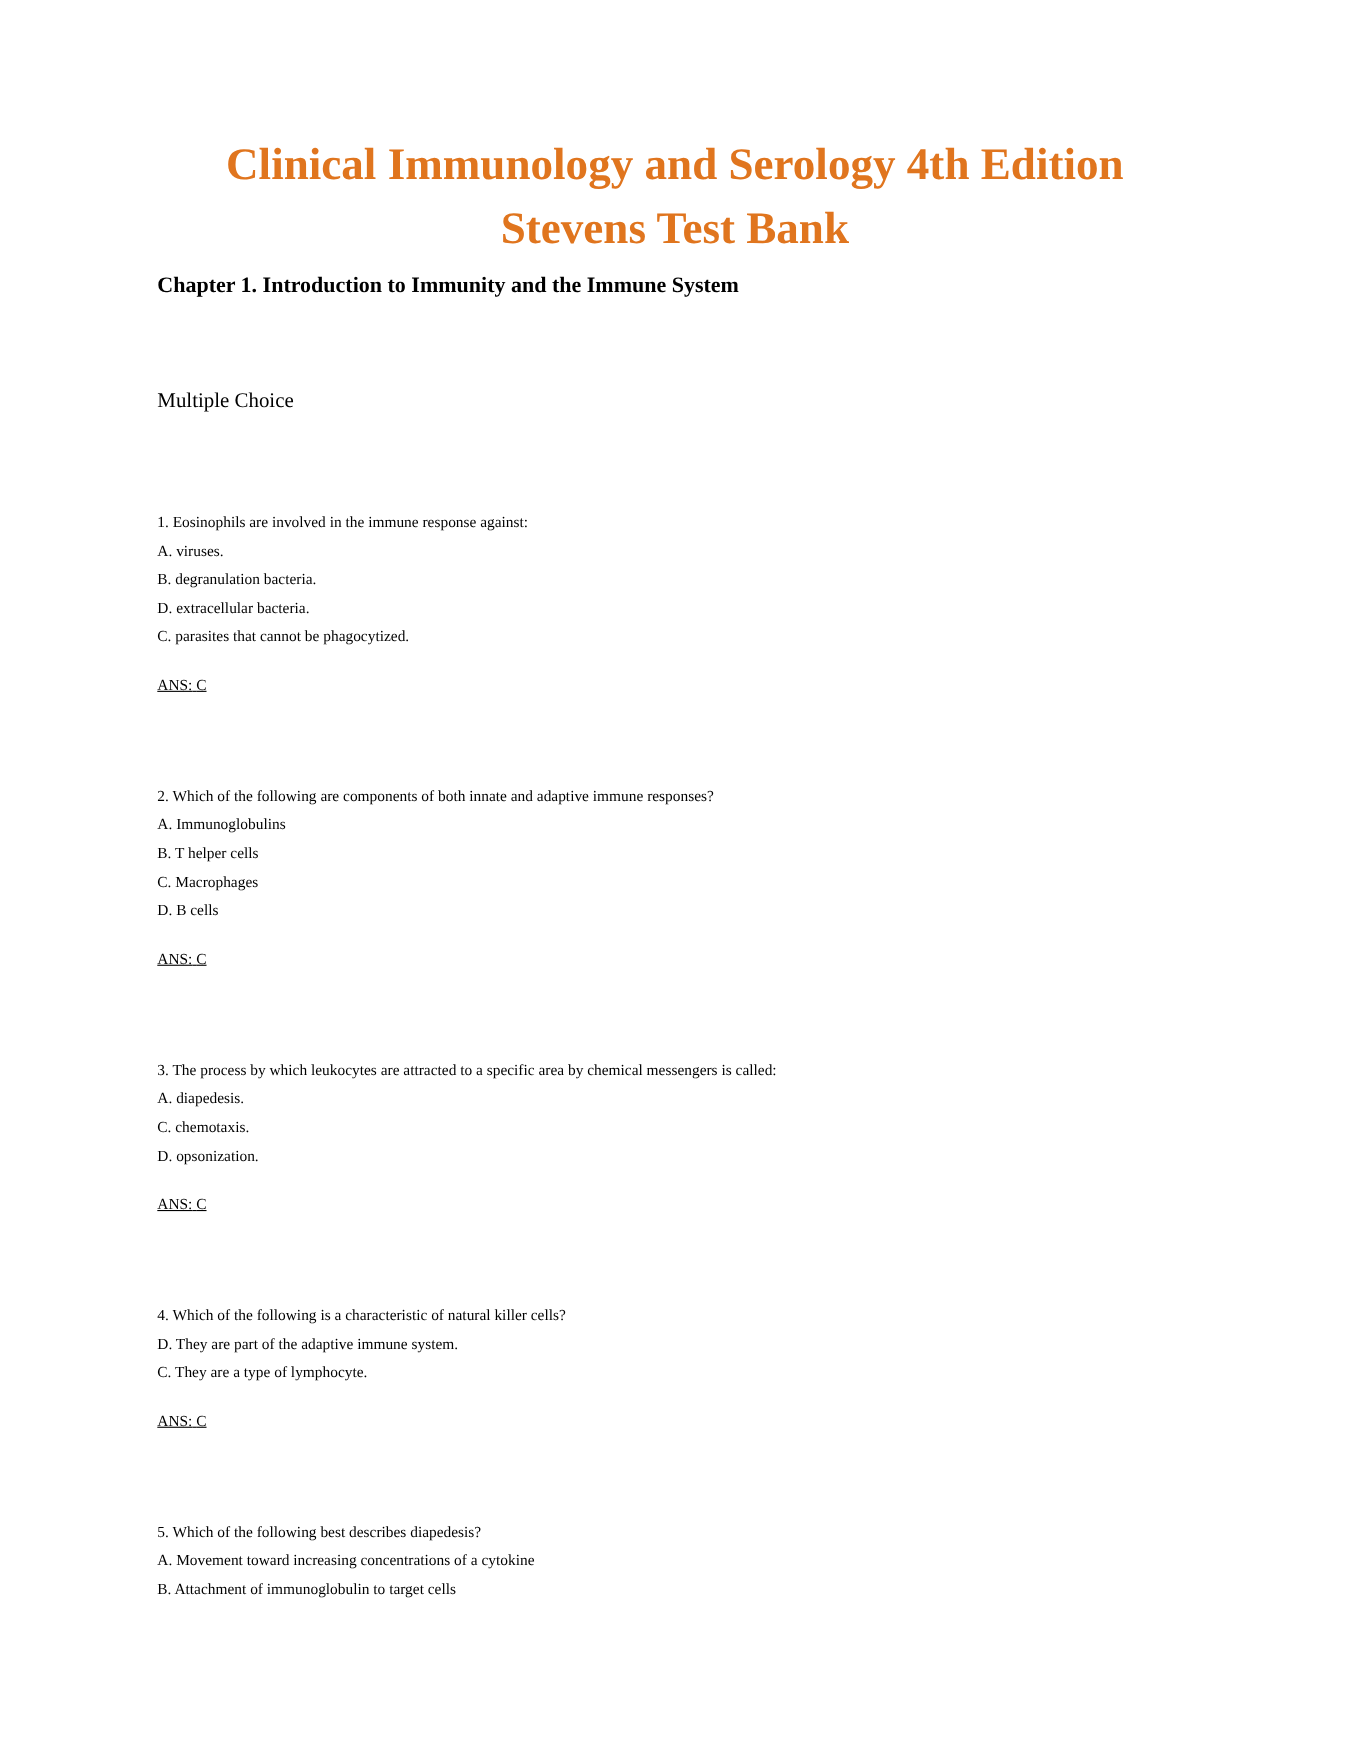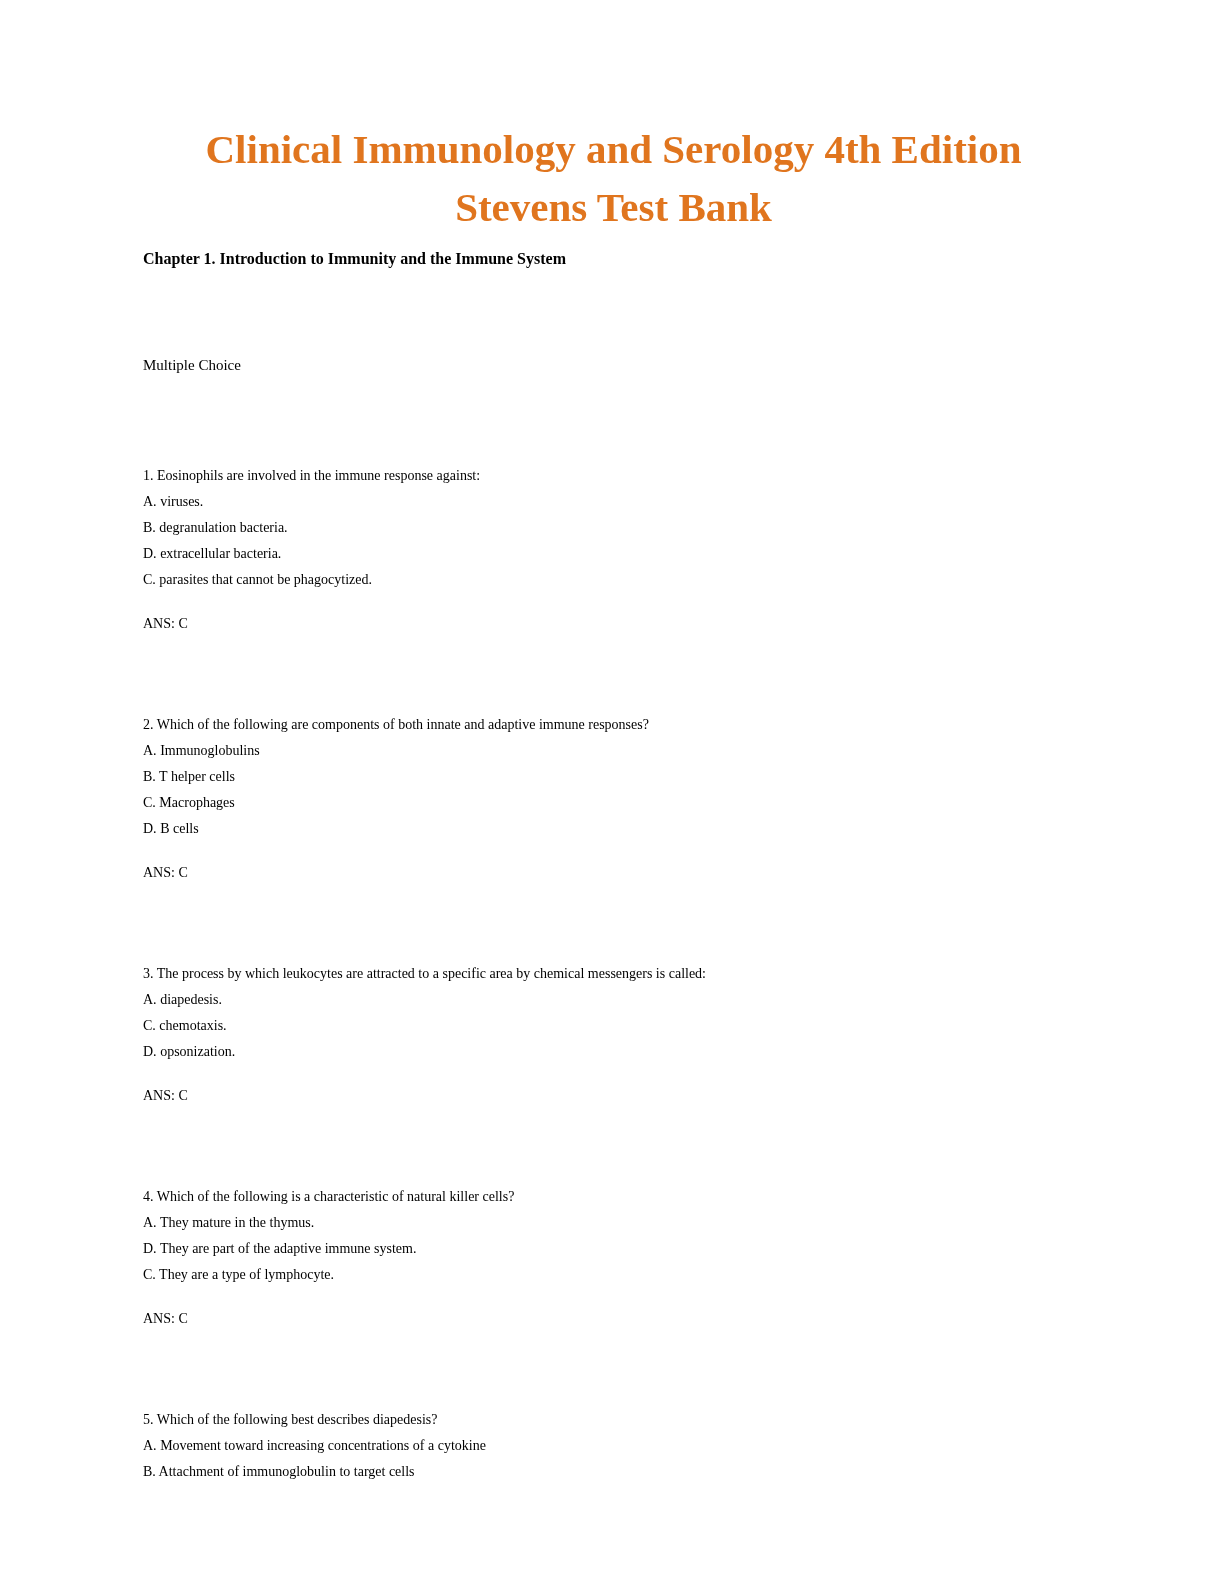--- a/index.html
+++ b/index.html
@@ -20,42 +20,43 @@
   .title {
     margin: 0;
     text-align: center;
     font-size: 41px;
     line-height: 58px;
     font-weight: bold;
     
   }
   .chapter {
     margin: 10px 0 0 0;
-    font-size: 16px;
+    font-size: 20px;
     line-height: 26px;
     font-weight: bold;
   }
   .section-label {
     margin-top: 80px;
-    font-size: 15px;
+    font-size: 19px;
     line-height: 26px;
   }
   .question-block {
     margin-top: 75px;
     font-size: 14px;
     line-height: 26px;
   }
   .question-block.first {
     margin-top: 85px;
   }
   .q-line, .option {
     white-space: nowrap;
   }
   .ans {
     margin-top: 18px;
+    text-decoration: underline;
   }
 </style>
 </head>
 <body>
 
 <div class="page">
 
   <h1 class="title" style="color: rgb(224, 117, 30);"><span>Clinical Immunology and Serology 4th Edition</span><br><span>Stevens Test Bank</span></h1>
 
   <h2 class="chapter">Chapter 1. Introduction to Immunity and the Immune System</h2>
@@ -88,21 +89,20 @@
     <div class="options">
           <div class="option"><span class="opt-letter">A.</span> <span class="opt-text">diapedesis.</span></div>
           <div class="option"><span class="opt-letter">C.</span> <span class="opt-text">chemotaxis.</span></div>
           <div class="option"><span class="opt-letter">D.</span> <span class="opt-text">opsonization.</span></div>
         </div>
     <div class="ans"><span class="ans-label">ANS:</span> <span class="ans-value">C</span></div>
   </div>
       <div class="question-block">
     <div class="q-line"><span class="q-num">4.</span> <span class="q-text">Which of the following is a characteristic of natural killer cells?</span></div>
     <div class="options">
-          <div class="option"><span class="opt-letter">A.</span> <span class="opt-text">They mature in the thymus.</span></div>
           <div class="option"><span class="opt-letter">D.</span> <span class="opt-text">They are part of the adaptive immune system.</span></div>
           <div class="option"><span class="opt-letter">C.</span> <span class="opt-text">They are a type of lymphocyte.</span></div>
         </div>
     <div class="ans"><span class="ans-label">ANS:</span> <span class="ans-value">C</span></div>
   </div>
       <div class="question-block">
     <div class="q-line"><span class="q-num">5.</span> <span class="q-text">Which of the following best describes diapedesis?</span></div>
     <div class="options">
           <div class="option"><span class="opt-letter">A.</span> <span class="opt-text">Movement toward increasing concentrations of a cytokine</span></div>
           <div class="option"><span class="opt-letter">B.</span> <span class="opt-text">Attachment of immunoglobulin to target cells</span></div>

